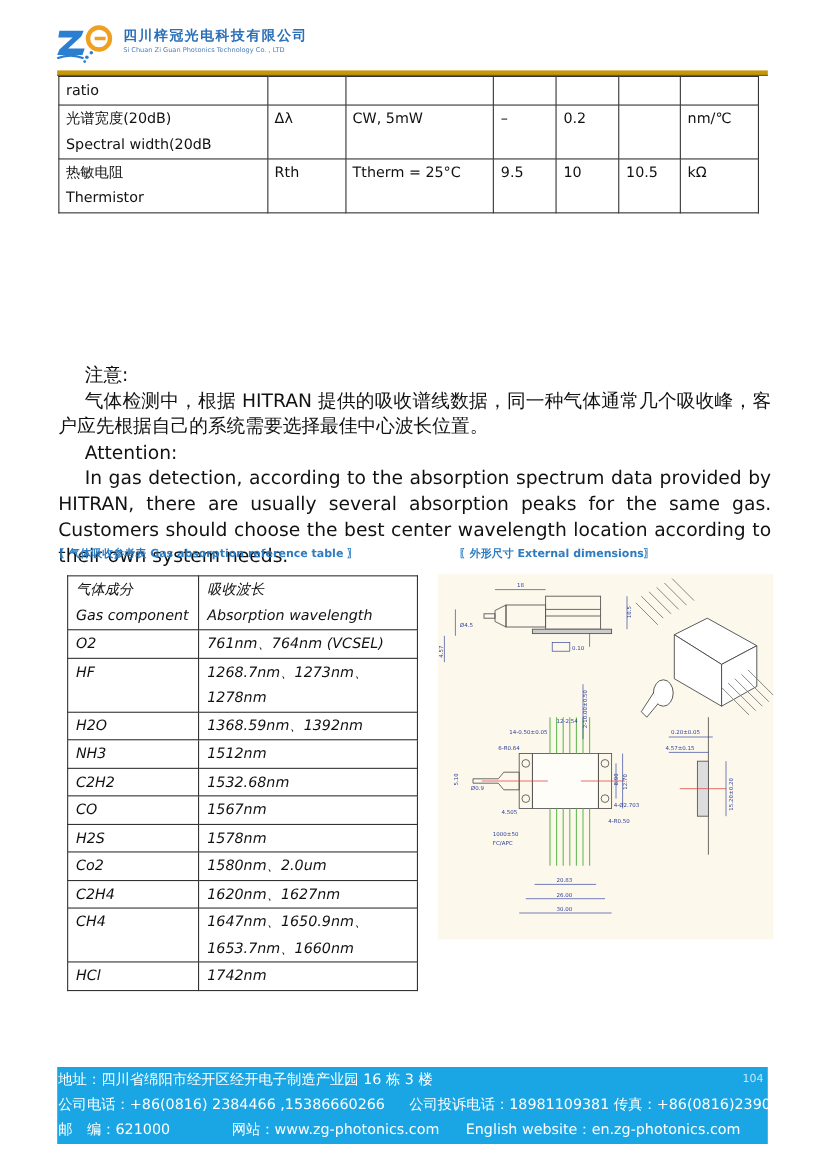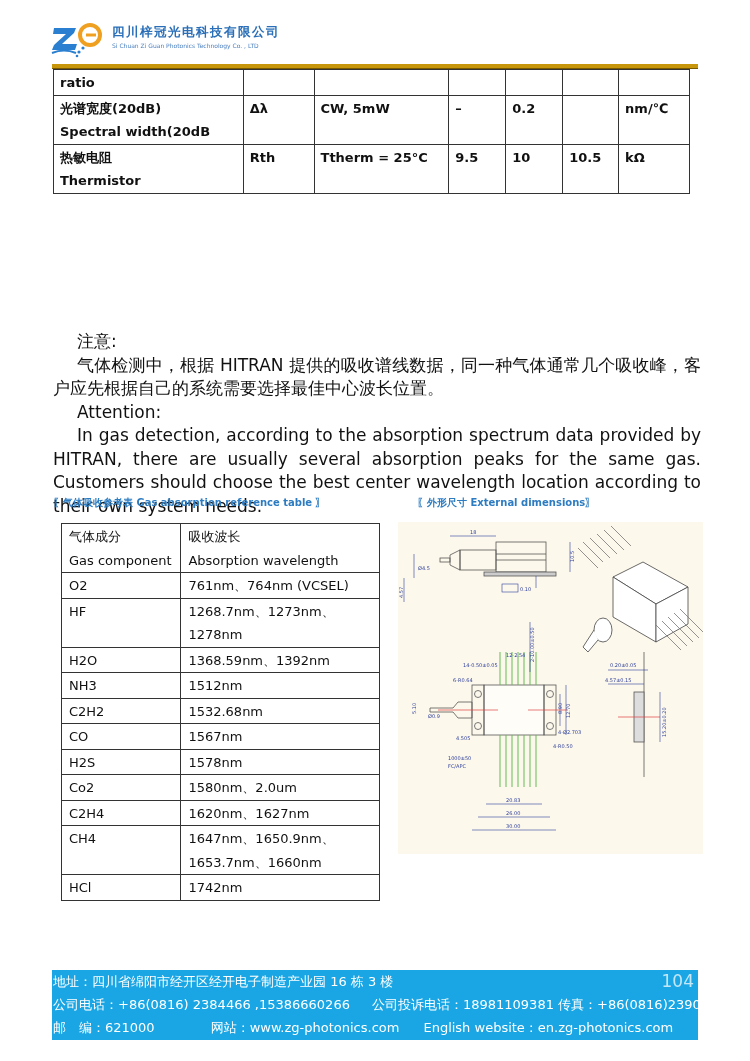--- a/index.html
+++ b/index.html
@@ -8,36 +8,36 @@
   .header { position:absolute; left:0; top:0; width:750px; height:70px; }
   .logo { position:absolute; left:50px; top:20px; width:54px; height:38px; }
   .company-cn { position:absolute; left:112px; top:24px; font-size:12.5px; font-weight:bold; color:#2a6fb8; letter-spacing:1.5px;text-align:right; }
   .company-en { position:absolute; left:112px; top:42px; font-size:6px; color:#4a7fbf; }
   .series { position:absolute; left:282px; top:37px; font-size:16px; font-weight:bold; color:#b4b4b4; white-space:nowrap; }
   .rule { position:absolute; left:52px; top:64px; width:646px; height:4px; background:#c8960a; border-bottom:1px solid #7a5a00; }
 
   table { border-collapse:collapse; font-size:13px; line-height:23.5px; }
   td { border:1px solid #333; vertical-align:top; padding:0 5px; }
   .spec { position:absolute; left:53px; top:69px; width:637px; }
-  .spec td { padding:1px 6px 0 6px;font-weight:bold; }
+  .spec td { padding:1px 6px 0 6px; }
 
   .notes { position:absolute; left:53px; top:330px; width:648px; font-size:17px; line-height:23.5px; }
   .notes p { margin:0; }
   .indent { text-indent:24px; }
   .justify { text-align:justify; }
 
   .sec-title { position:absolute; font-size:10px; font-weight:bold; color:#2d7cc1; white-space:nowrap; }
   .gas { position:absolute; left:61px; top:523px; width:319px; }
-  .gas td { padding:1px 6px 0 7px; }
+  .gas td { padding:1px 6px 0 7px;font-style:italic; }
 
   .drawing { position:absolute; left:398px; top:522px; width:305px; height:332px; background:#fdf8ec; }
   .footer { position:absolute; left:52px; top:970px; width:646px; height:70px; background:#1aa6e4; color:#fff;
             font-size:13px; line-height:23px; }
   .footer .line { white-space:nowrap; padding-left:1px; }
-  .pagenum { position:absolute; right:4px; top:0; font-size:17px; color:#c3e7f7; }
+  .pagenum { position:absolute; right:4px; top:0; font-size:10px; color:#c3e7f7; }
   .sp { display:inline-block; }
 </style>
 </head>
 <body>
 
 <div class="header">
   <svg class="logo" viewBox="0 0 54 38">
     <path d="M4 8 L26 8 L24 13 L12 24 L27 24 L25 30 L2 30 L4 25 L16 14 L3 14 Z" fill="#2a7fd0"></path>
     <path d="M2 33 Q14 28 26 33" stroke="#2a7fd0" stroke-width="2" fill="none"></path>
     <circle cx="40" cy="15" r="10" fill="none" stroke="#f0a020" stroke-width="4"></circle>

